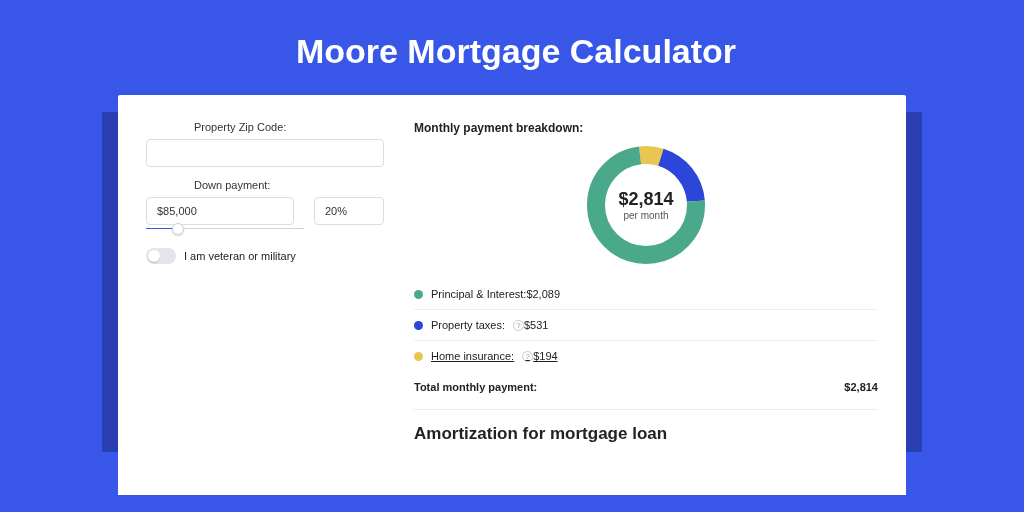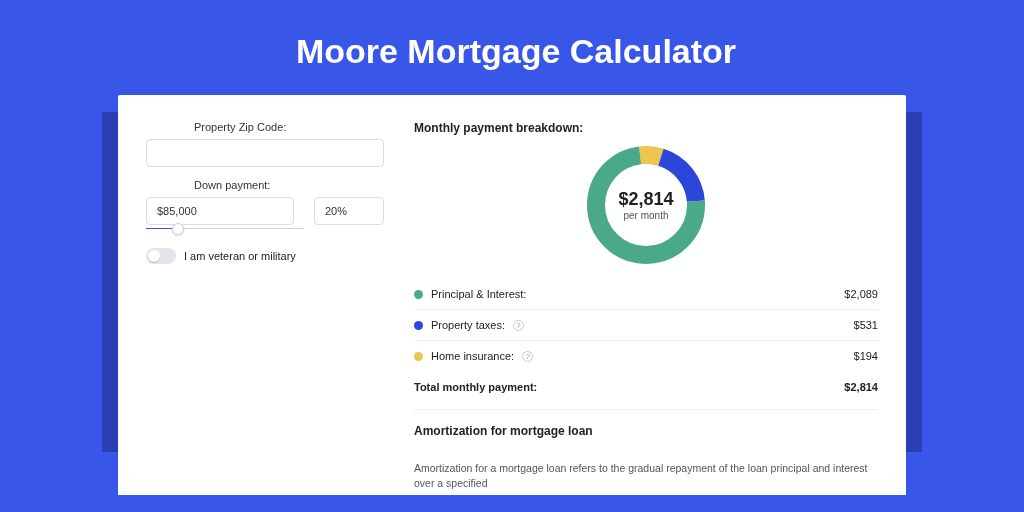--- a/index.html
+++ b/index.html
@@ -30,28 +30,28 @@
   .toggle-knob { position:absolute; left:2px; top:2px; width:12px; height:12px; border-radius:50%; background:#fff; box-shadow:0 1px 1px rgba(0,0,0,0.2); }
 
   
   .right { flex:1; font-size:11px; color:#222; }
   .right-title { font-weight:700; font-size:12px; margin-bottom:8px; }
   .donut-wrap { display:flex; justify-content:center; margin: 4px 0 12px; }
   .donut { position:relative; width:124px; height:124px; }
   .donut-center { position:absolute; inset:0; display:flex; flex-direction:column; align-items:center; justify-content:center; }
   .donut-amount { font-weight:800; font-size:18px; }
   .donut-sub { font-size:10px; color:#555; }
-  .line { display:flex; align-items:center; justify-content:space-between; padding:9px 0; border-bottom:1px solid #eceef2; }
-  .line:last-of-type { border-bottom:none; }
+  .line { display:flex; align-items:center; padding:9px 0; border-bottom:1px solid #eceef2; }
+  .line:last-of-type { border-bottom:none;text-decoration:underline; }
   .line-left { display:flex; align-items:center; gap:8px; }
   .dot { width:9px; height:9px; border-radius:50%; }
   .info { width:11px; height:11px; border:1px solid #c8c9d0; border-radius:50%; display:inline-flex; align-items:center; justify-content:center; font-size:8px; color:#9a9ca5; }
   .total-row { display:flex; justify-content:space-between; font-weight:700; padding:10px 0 12px; }
   .amort { border-top:1px solid #eceef2; padding-top:14px; margin-top:4px; }
-  .amort-title { font-weight:700; font-size:12px; margin-bottom:23px; }
+  .amort-title { font-weight:700; font-size:17px; margin-bottom:10px; }
   .amort-body { font-size:10.5px; color:#555; line-height:1.4; }
 
   svg.ring { transform: rotate(-90deg); }
 </style>
 </head>
 <body>
 
 <div class="title">Moore Mortgage Calculator</div>
 <div class="shadow-bar"></div>
 
@@ -134,18 +134,17 @@
         </div>
       </div>
 
     <div class="total-row">
       <span>Total monthly payment:</span>
       <span>$2,814</span>
     </div>
 
     <div class="amort">
       <div class="amort-title">Amortization for mortgage loan</div>
-      <div class="amort-body">Amortization for a mortgage loan refers to the gradual repayment of the loan principal and interest over a specified</div>
     </div>
 
   </div>
 
 </div>
 
 </body></html>

